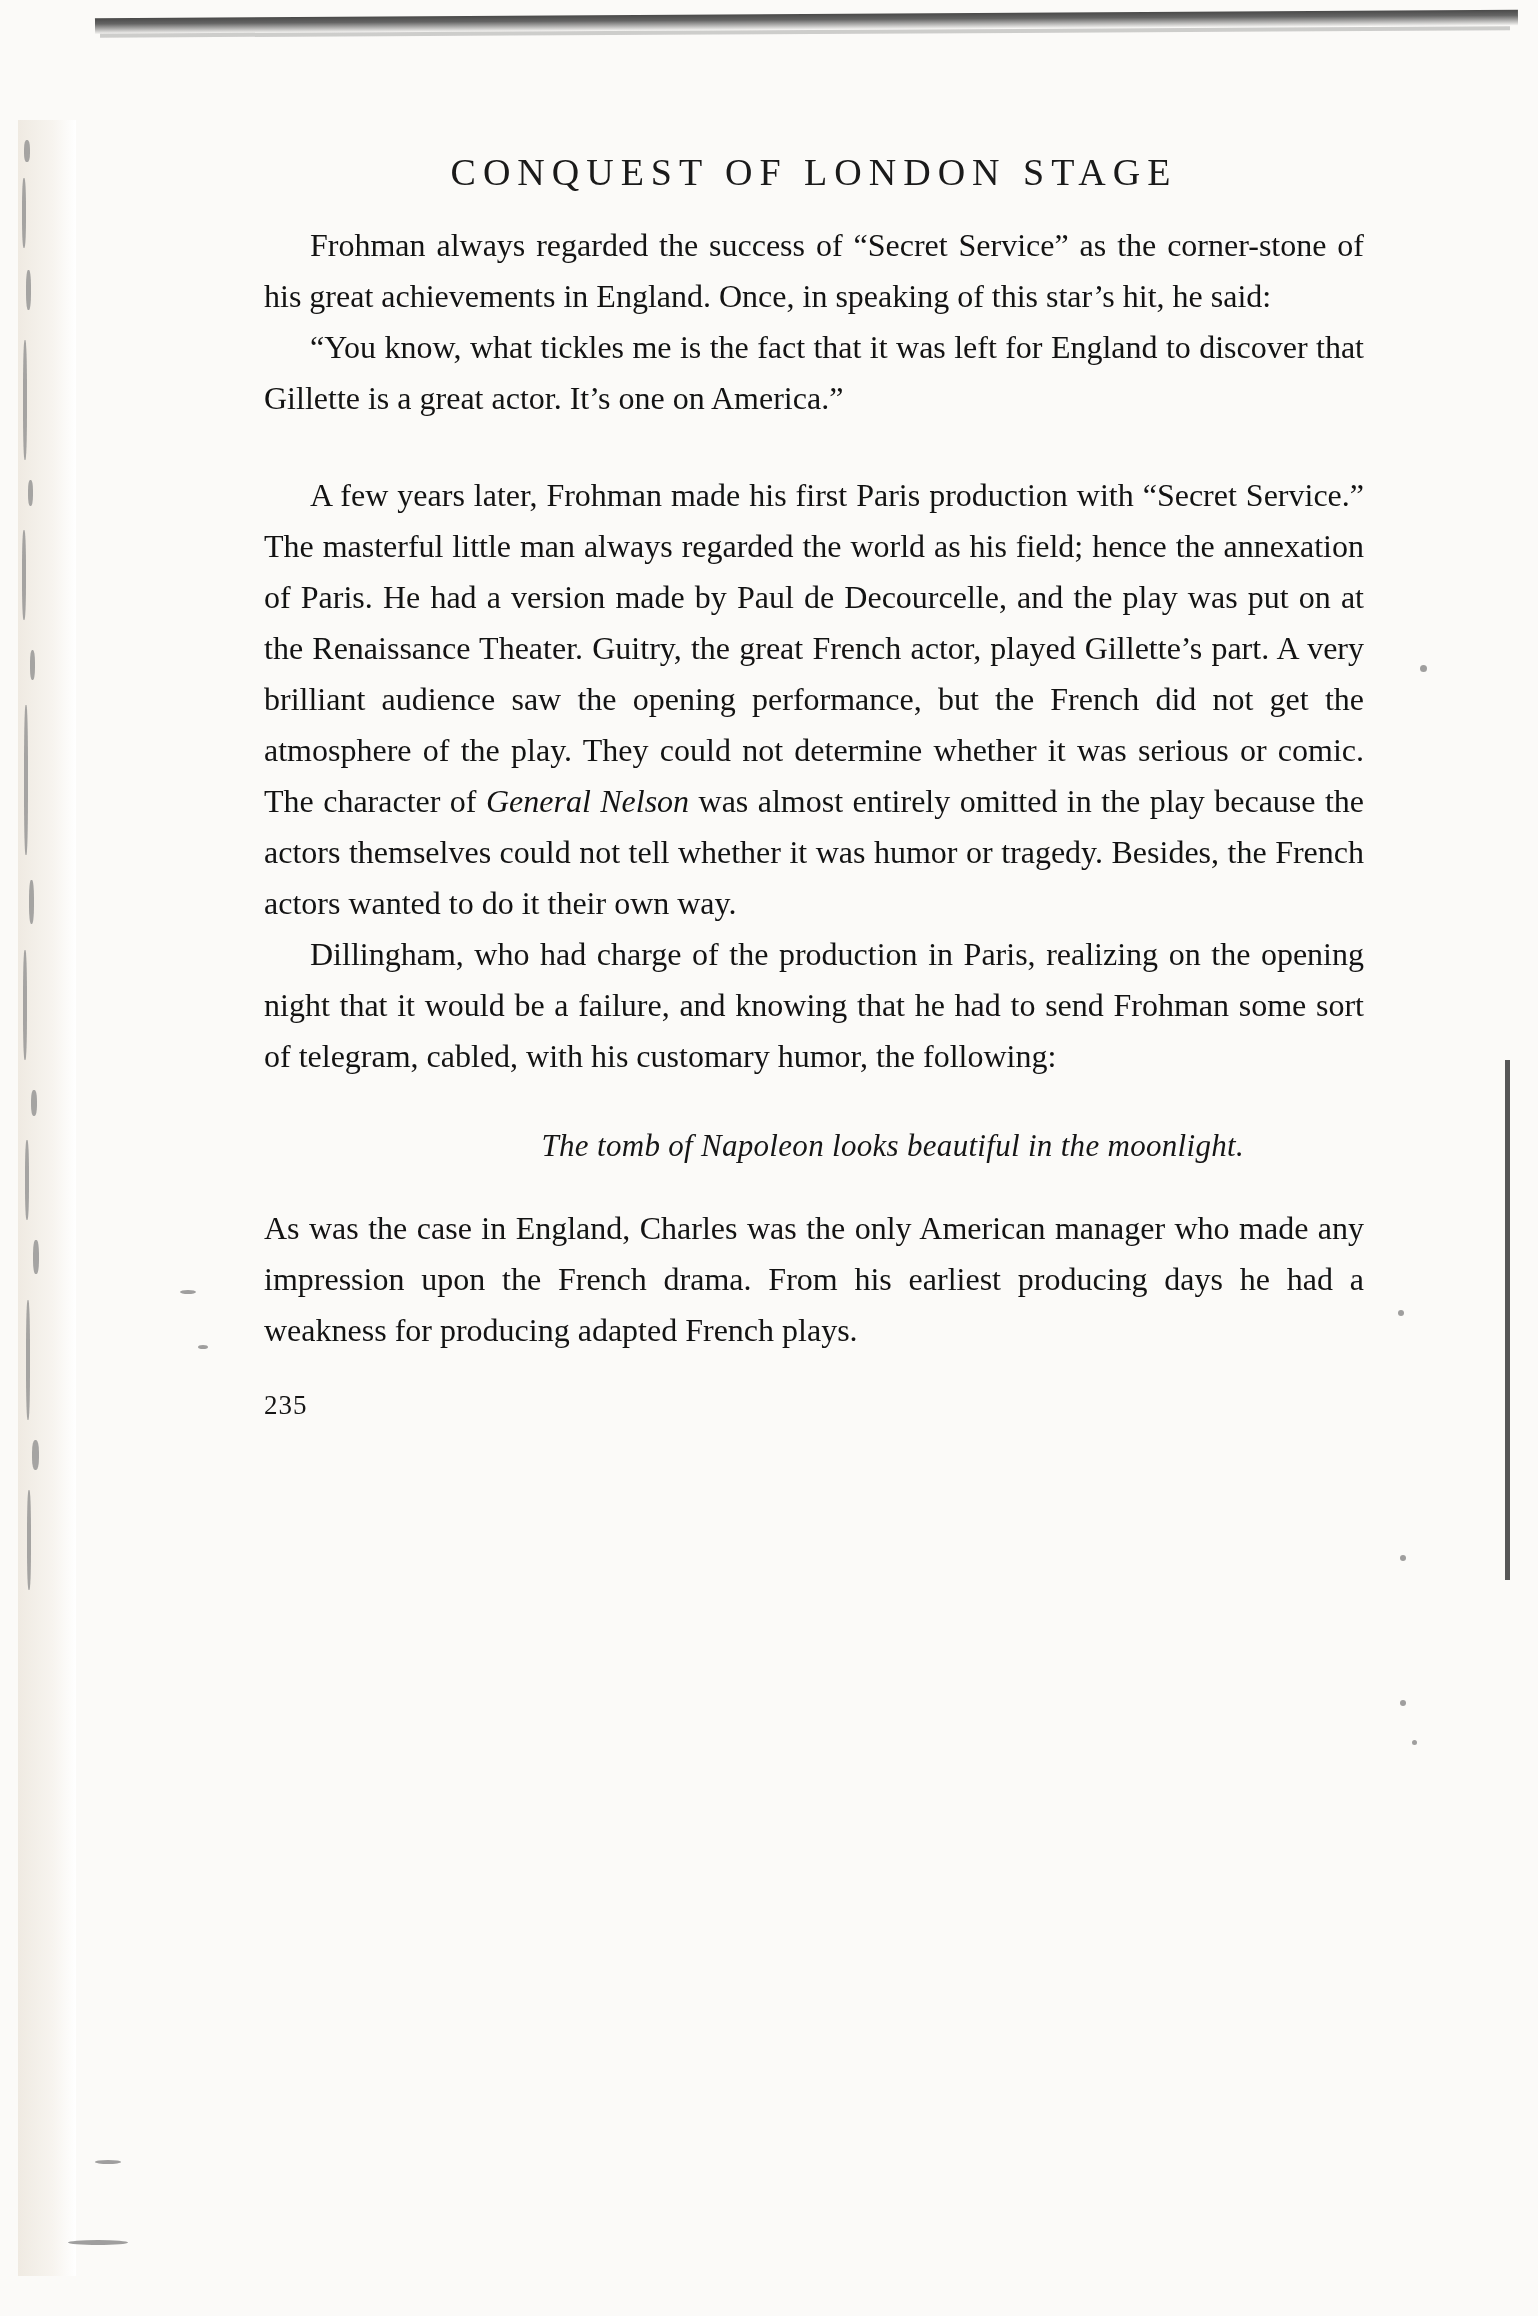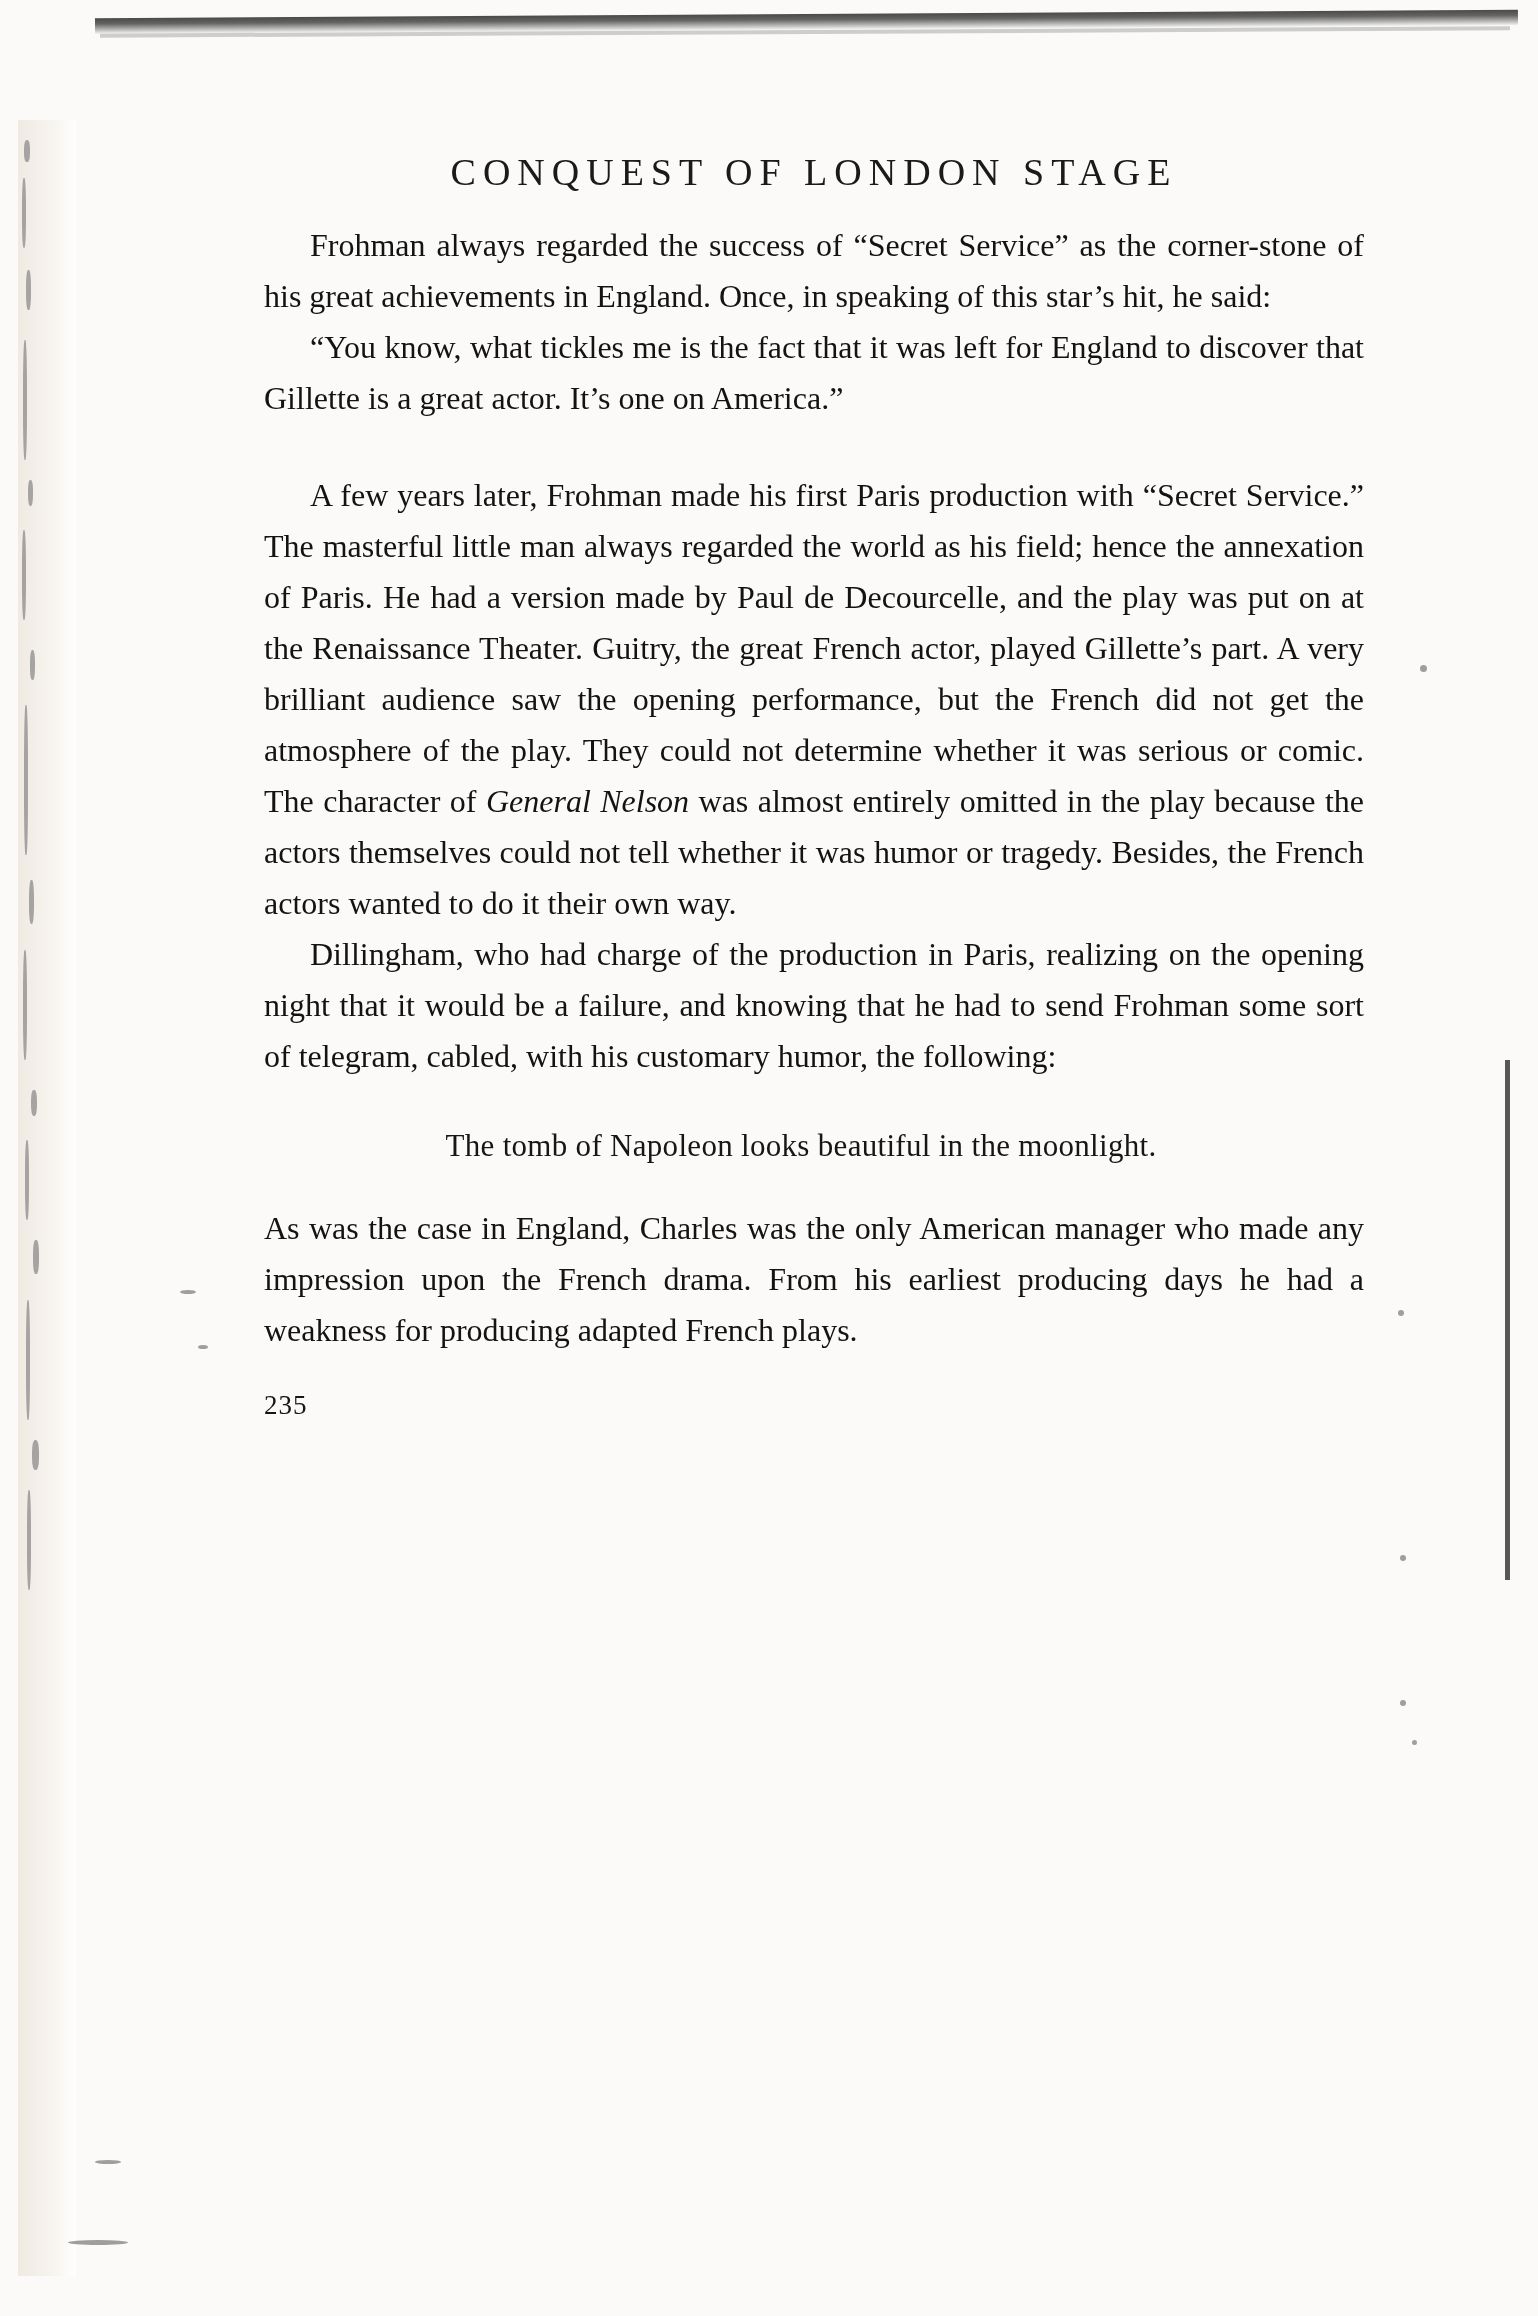--- a/index.html
+++ b/index.html
@@ -108,23 +108,24 @@
     color: #131313;
   }
   p.para.no-indent { text-indent: 0; }
   p.gap { margin-top: 46px; }
   p.tight { margin-top: 0; }
 
   .quote-block {
     margin: 40px 0 34px 0;
     padding-left: 94px;
     padding-right: 120px;
+    font-style: italic;
     font-size: 31px;
     line-height: 47px;
-    text-align: center;
+    text-align: right;
     letter-spacing: .3px;
   }
 
   .folio {
     margin-top: 34px;
     text-align: left;
     font-size: 27px;
     letter-spacing: 1px;
   }
 

